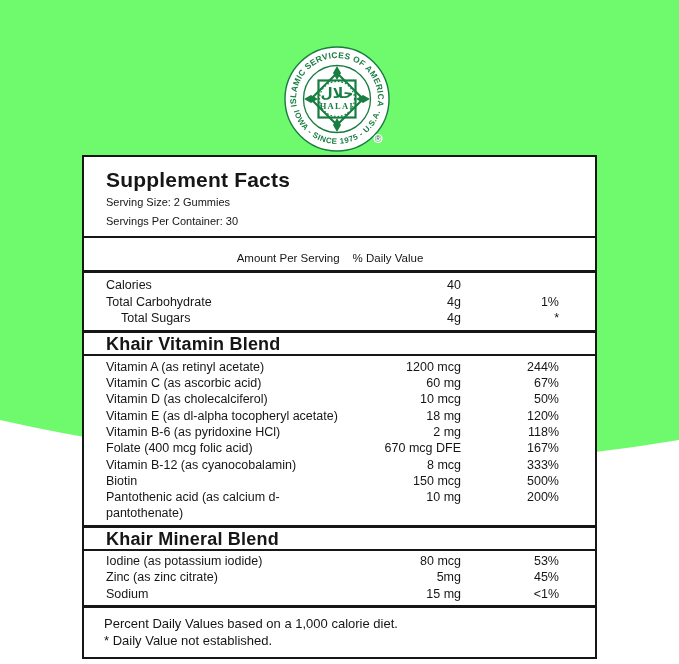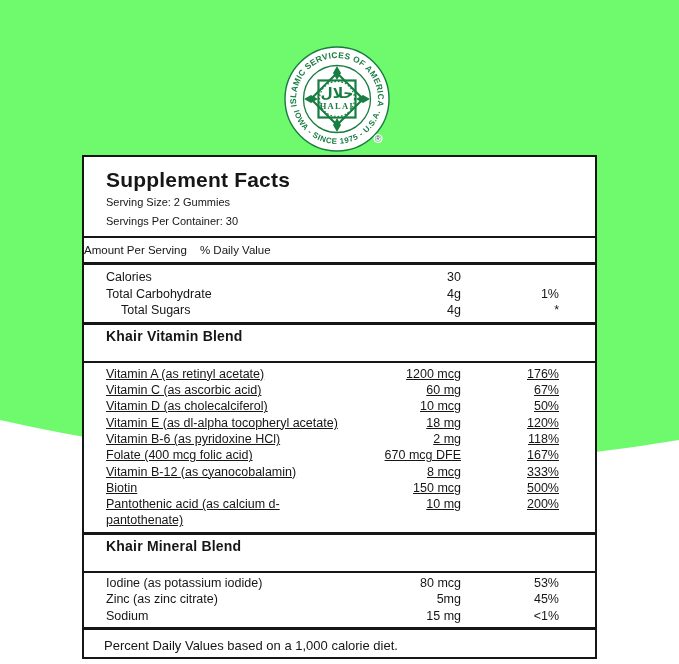--- a/index.html
+++ b/index.html
@@ -34,38 +34,38 @@
     background:#fff;border:2px solid var(--ink);
     overflow:hidden;
   }
   .head{padding:10px 14px 5px 22px;}
   .title{font-size:21px;font-weight:bold;letter-spacing:0.2px;line-height:26px;}
   .serving{font-size:11px;line-height:19px;}
   .rule{background:var(--ink);}
   .rule.thin{height:2px;}
   .rule.thick{height:3px;}
   .colhead{
-    display:flex;justify-content:flex-start;align-items:center;gap:13px;
-    padding:5px 19px 5px 0;font-size:11.5px;line-height:14px;
+    display:flex;justify-content:center;align-items:center;gap:13px;
+    padding:5px 19px 5px 0;font-size:11.5px;line-height:14px;margin-top:8px;
   }
   .rows{padding:4px 0 3px;}
   .rows.vitamins{padding:3px 0 3px;}
   .rows.minerals{padding:2px 0 2px;}
   .row{
     display:grid;grid-template-columns:1fr 108px 98px;
     padding:0 36px 0 22px;
     font-size:12.5px;line-height:16.6px;
   }
-  .rows.vitamins .row{line-height:16.3px;text-decoration:underline;}
+  .rows.vitamins .row{line-height:16.3px;}
   .row .amt,.row .dv{text-align:right;}
   .row .lbl.ind1{padding-left:15px;}
   .row .lbl.ind2{padding-left:30px;}
   .blend{
-    font-size:14px;font-weight:bold;letter-spacing:0.2px;
-    padding:3px 0 16px 22px;line-height:17px;
+    font-size:18px;font-weight:bold;letter-spacing:0.2px;
+    padding:3px 0 1px 22px;line-height:17px;
   }
   .footer{padding:7px 30px 8px 20px;font-size:13px;line-height:17.5px;}
 </style>
 </head>
 <body>
 
 <div class="stage">
 
   <svg class="bg" width="679" height="664" viewBox="0 0 679 664" preserveAspectRatio="none">
     <rect x="0" y="0" width="679" height="664" fill="#ffffff"></rect>
@@ -110,21 +110,21 @@
     <div class="colhead">
       <span>Amount Per Serving</span>
       <span>% Daily Value</span>
     </div>
 
     <div class="rule thick"></div>
 
     <div class="rows">
       <div class="row">
         <span class="lbl">Calories</span>
-        <span class="amt">30</span>
+        <span class="amt">40</span>
         <span class="dv"></span>
       </div>
       <div class="row">
         <span class="lbl">Total Carbohydrate</span>
         <span class="amt">4g</span>
         <span class="dv">1%</span>
       </div>
       <div class="row">
         <span class="lbl ind1">Total Sugars</span>
         <span class="amt">4g</span>
@@ -133,21 +133,21 @@
     </div>
 
     <div class="rule thick"></div>
     <div class="blend">Khair Vitamin Blend</div>
     <div class="rule thin"></div>
 
     <div class="rows vitamins">
       <div class="row">
         <span class="lbl">Vitamin A (as retinyl acetate)</span>
         <span class="amt">1200 mcg</span>
-        <span class="dv">176%</span>
+        <span class="dv">244%</span>
       </div>
       <div class="row">
         <span class="lbl">Vitamin C (as ascorbic acid)</span>
         <span class="amt">60 mg</span>
         <span class="dv">67%</span>
       </div>
       <div class="row">
         <span class="lbl">Vitamin D (as cholecalciferol)</span>
         <span class="amt">10 mcg</span>
         <span class="dv">50%</span>

